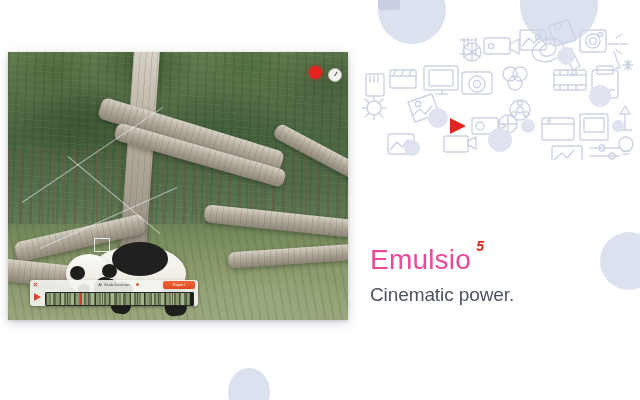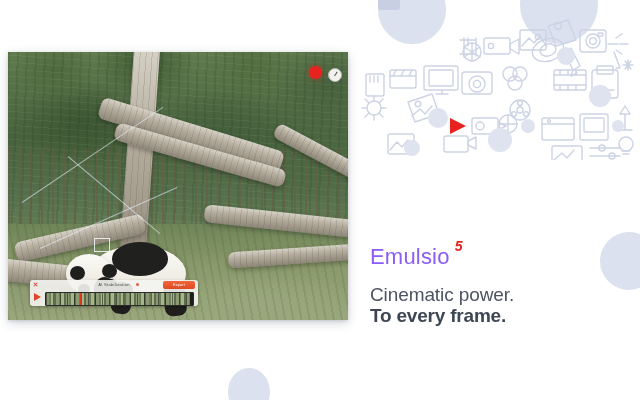--- a/index.html
+++ b/index.html
@@ -154,26 +154,26 @@
   .filmstrip:after{
     content:"";position:absolute;left:0;right:0;top:0;bottom:0;
     background:repeating-linear-gradient(90deg,rgba(0,0,0,.45) 0 1px,rgba(255,255,255,0) 1px 7px);
   }
   .playhead{position:absolute;left:34px;top:0;width:1px;height:100%;background:#e33b22;z-index:2;}
   .strip-end{position:absolute;right:0;top:0;width:3px;height:100%;background:#1d1d1b;z-index:2;}
 
   
   .panel{position:absolute;left:370px;top:246px;width:250px;}
   .brand{position:relative;display:inline-block;line-height:1;}
-  .brand-name{font-size:22px;color:#8b5cf6;letter-spacing:.2px;font-weight:400;}
+  .brand-name{font-size:28px;color:#ec4899;letter-spacing:.2px;font-weight:400;}
   .brand-sup{
     position:absolute;right:-13px;top:-7px;
     font-size:14px;font-weight:bold;font-style:italic;color:#e8231f;
   }
-  .tag1{margin-top:16px;font-size:19px;color:#4c5362;letter-spacing:-.1px;line-height:1.12;}
+  .tag1{margin-top:10px;font-size:19px;color:#4c5362;letter-spacing:-.1px;line-height:1.12;}
   .tag2{font-size:19px;font-weight:bold;color:#3e4654;letter-spacing:-.2px;line-height:1.12;}
   .features{margin-top:11px;font-size:10.5px;line-height:1.48;color:#4e4e52;max-width:205px;}
 </style>
 </head>
 <body>
 
 <div class="bg-layer">
   <div class="blob b1"></div>
   <div class="blob b2"></div>
   <div class="blob b3"></div>
@@ -387,14 +387,13 @@
     </div>
   </div>
 </div>
 
 <div class="panel">
   <div class="brand">
     <span class="brand-name">Emulsio</span>
     <span class="brand-sup">5</span>
   </div>
   <div class="tag1">Cinematic power.</div>
-  <div class="tag2">To every frame.</div>
 </div>
 
 </body></html>

